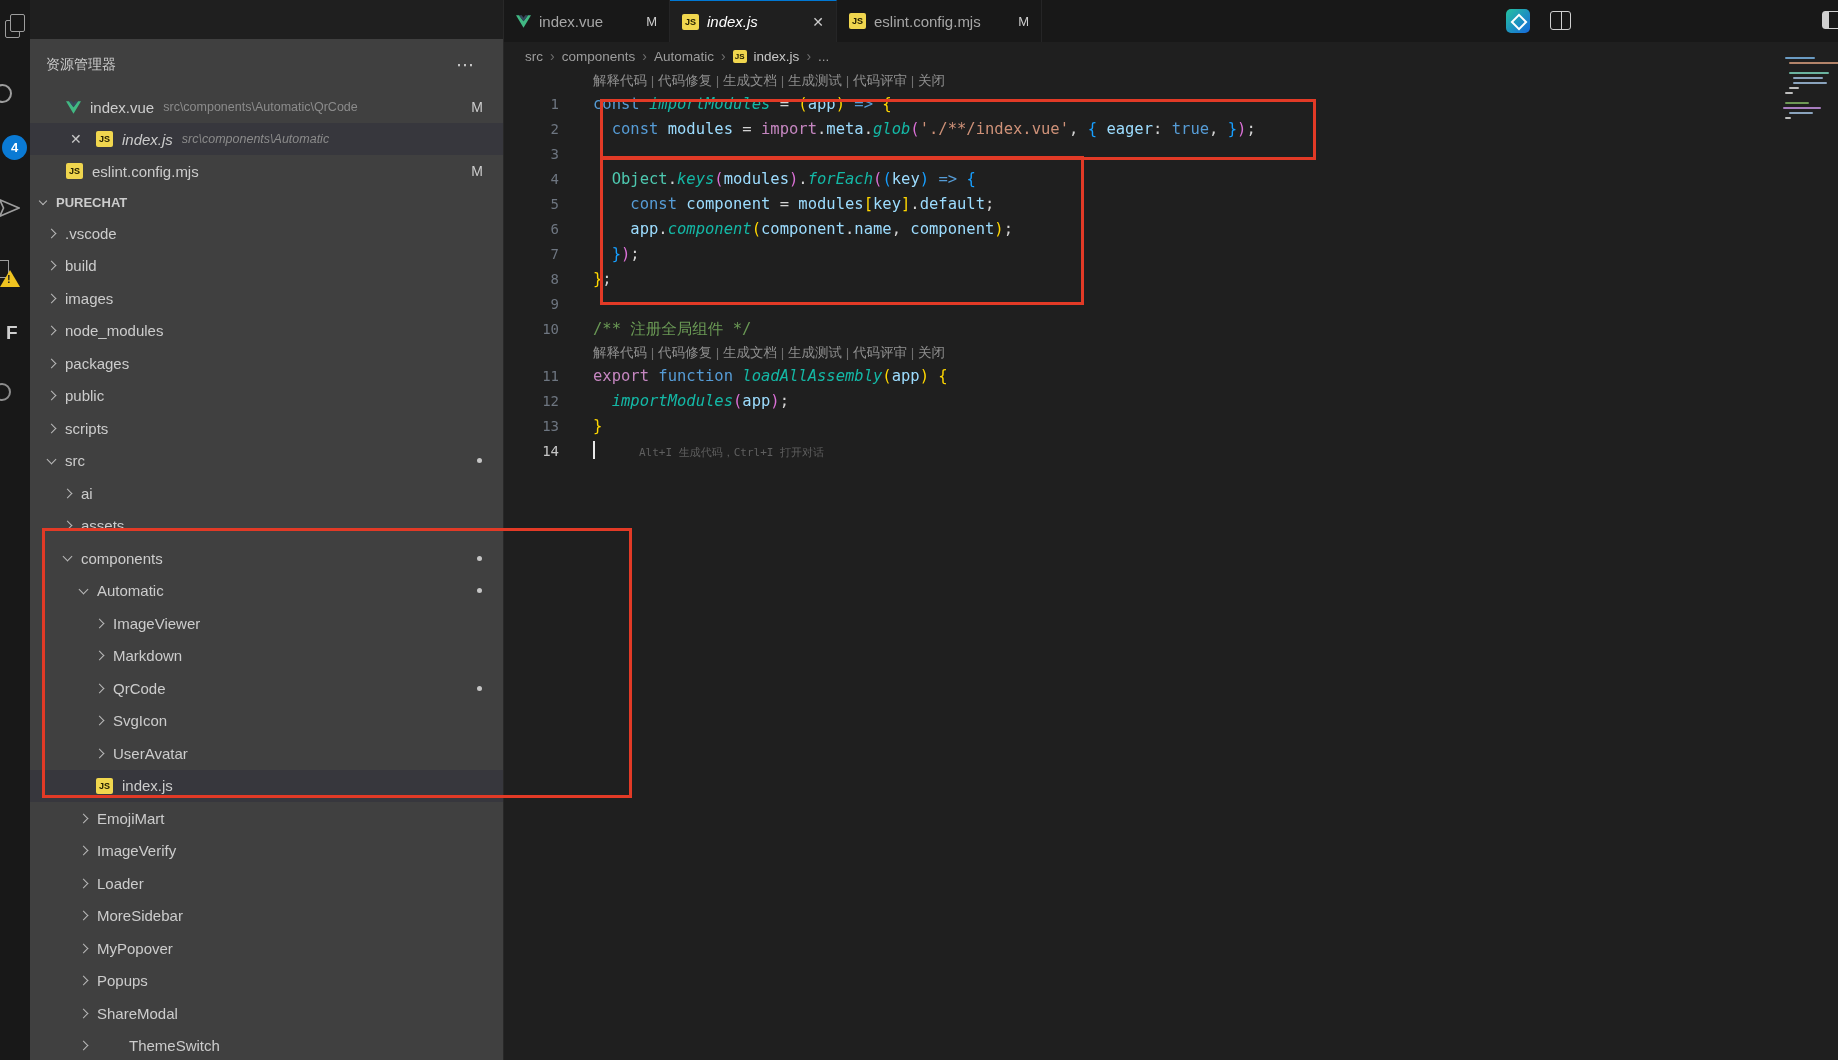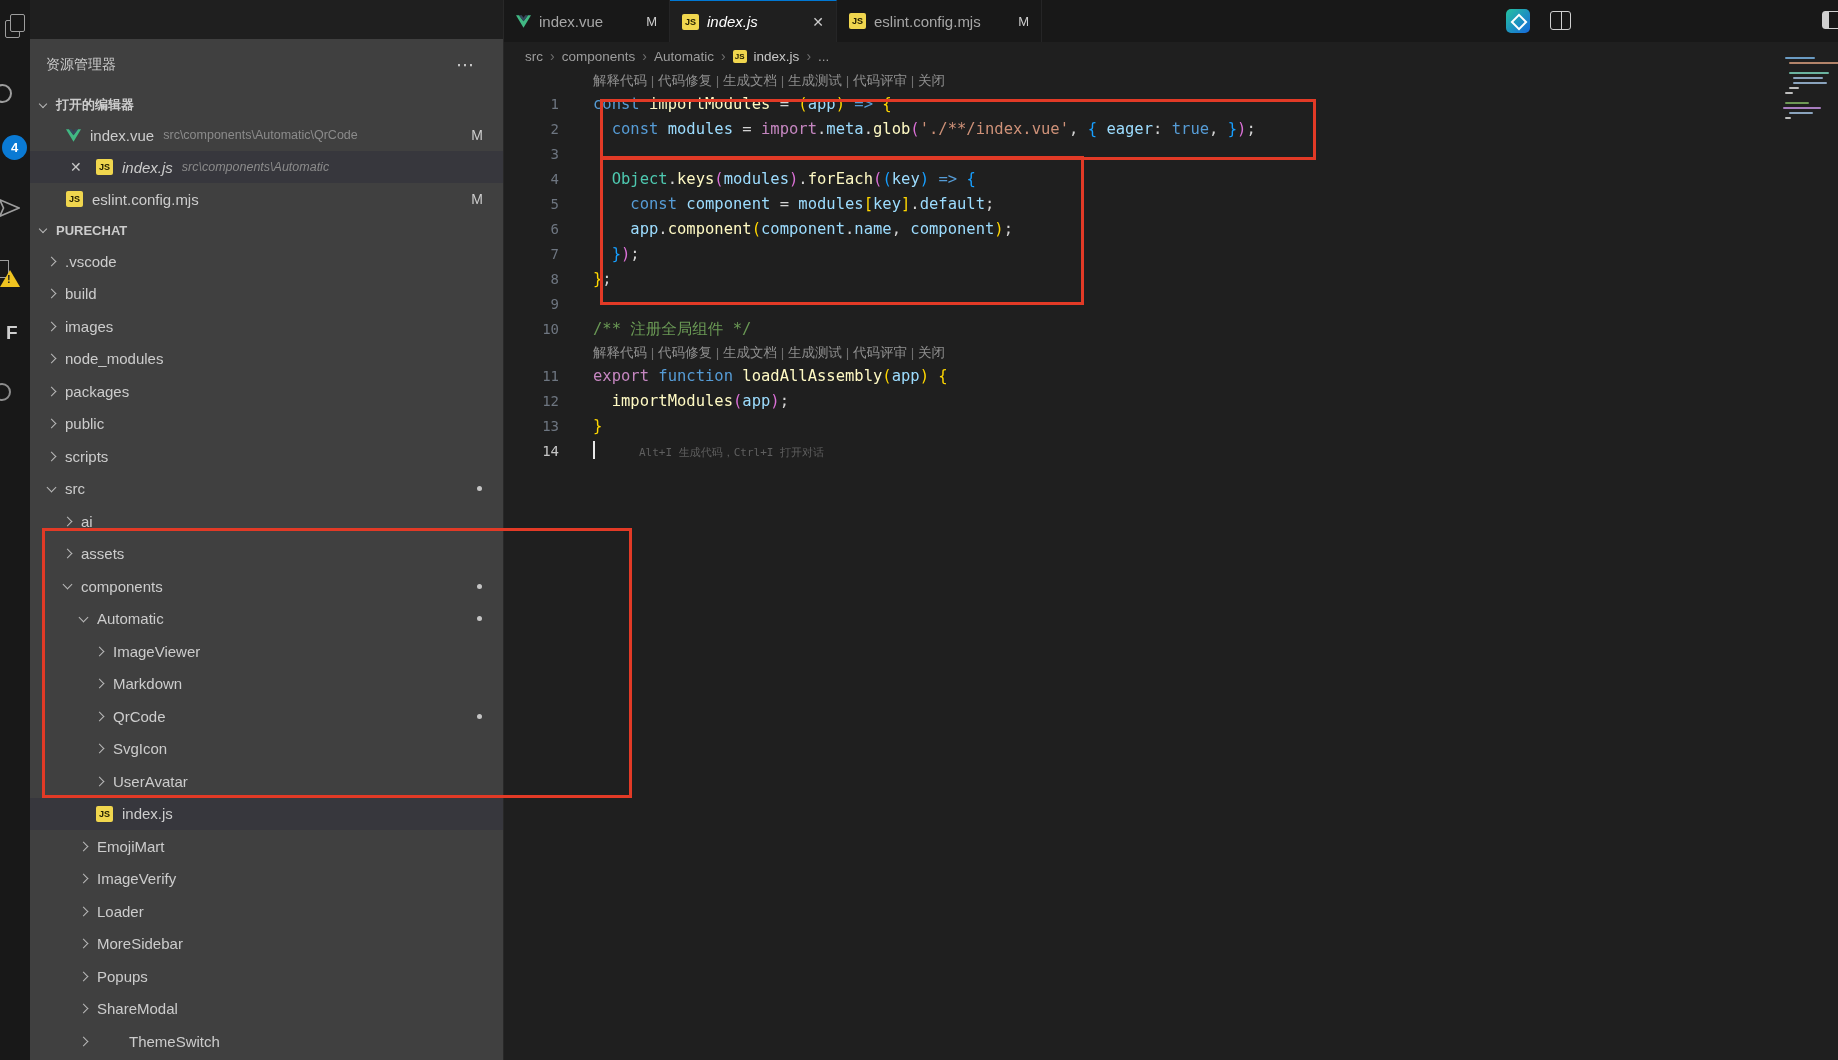--- a/index.html
+++ b/index.html
@@ -80,21 +80,21 @@
   .cl-sep { color:#6f6f6f; }
 
   .code-area { font-family:"DejaVu Sans Mono","Liberation Mono",monospace; }
   .line { display:flex; height:25px; line-height:25px; white-space:pre; font-size:15.5px; }
   .gutter { flex:none; width:70px; text-align:right; padding-right:15px; color:#6e7681; font-size:14px; }
   .gutter.active { color:#c6c6c6; }
   .ltext { padding-left:19px; }
 
   .tk-kw  { color:#569cd6; }
   .tk-ctl { color:#c586c0; }
-  .tk-fn  { color:#fef9c3; }
+  .tk-fn  { color:#14b8a6;font-style:italic; }
   .tk-vr  { color:#9cdcfe; }
   .tk-cls { color:#4ec9b0; }
   .tk-str { color:#ce9178; }
   .tk-pln { color:#d4d4d4; }
   .tk-cmt { color:#6a9955;text-align:center; }
   .tk-b1  { color:#ffd700; }
   .tk-b2  { color:#da70d6; }
   .tk-b3  { color:#179fff; }
 
   .cursor { display:inline-block; width:2px; height:18px; background:#e8e8e8; vertical-align:-3px; }
@@ -120,24 +120,20 @@
   <div class="ab ab-warn-mark">!</div>
   <div class="ab ab-f">F</div>
   <div class="ab ab-circle"></div>
 </div>
 
 <div class="sidebar">
   <div class="sidebar-title">
     <span>资源管理器</span>
     <span class="more">⋯</span>
   </div>
-  <div class="section-header">
-    <span class="chev down sm"></span>
-    <span>打开的编辑器</span>
-  </div>
   <div>
       <div class="oe-row">
         <span class="vue-icon">
           <svg width="15" height="13" viewBox="0 0 24 20">
             <path fill="#41b883" d="M0 0h4.8L12 9.6 19.2 0H24L12 19.8z"></path>
             <path fill="#35495e" d="M4.8 0h4.4L12 3.8 14.8 0h4.4L12 9.6z"></path>
           </svg>
         </span>
         <span class="oe-name">index.vue</span>
         <span class="oe-path">src\components\Automatic\QrCode</span>
@@ -244,20 +240,24 @@
         <span class="chev right"></span>
         <span class="tree-label">ImageVerify</span>
       </div>
       <div class="tree-row" style="padding-left: 50px;">
         <span class="chev right"></span>
         <span class="tree-label">Loader</span>
       </div>
       <div class="tree-row" style="padding-left: 50px;">
         <span class="chev right"></span>
         <span class="tree-label">MoreSidebar</span>
+      </div>
+      <div class="tree-row" style="padding-left: 50px;">
+        <span class="chev right"></span>
+        <span class="tree-label">MyPopover</span>
       </div>
       <div class="tree-row" style="padding-left: 50px;">
         <span class="chev right"></span>
         <span class="tree-label">Popups</span>
       </div>
       <div class="tree-row" style="padding-left: 50px;">
         <span class="chev right"></span>
         <span class="tree-label">ShareModal</span>
       </div>
       <div class="tree-row" style="padding-left: 50px; gap: 32px;">

